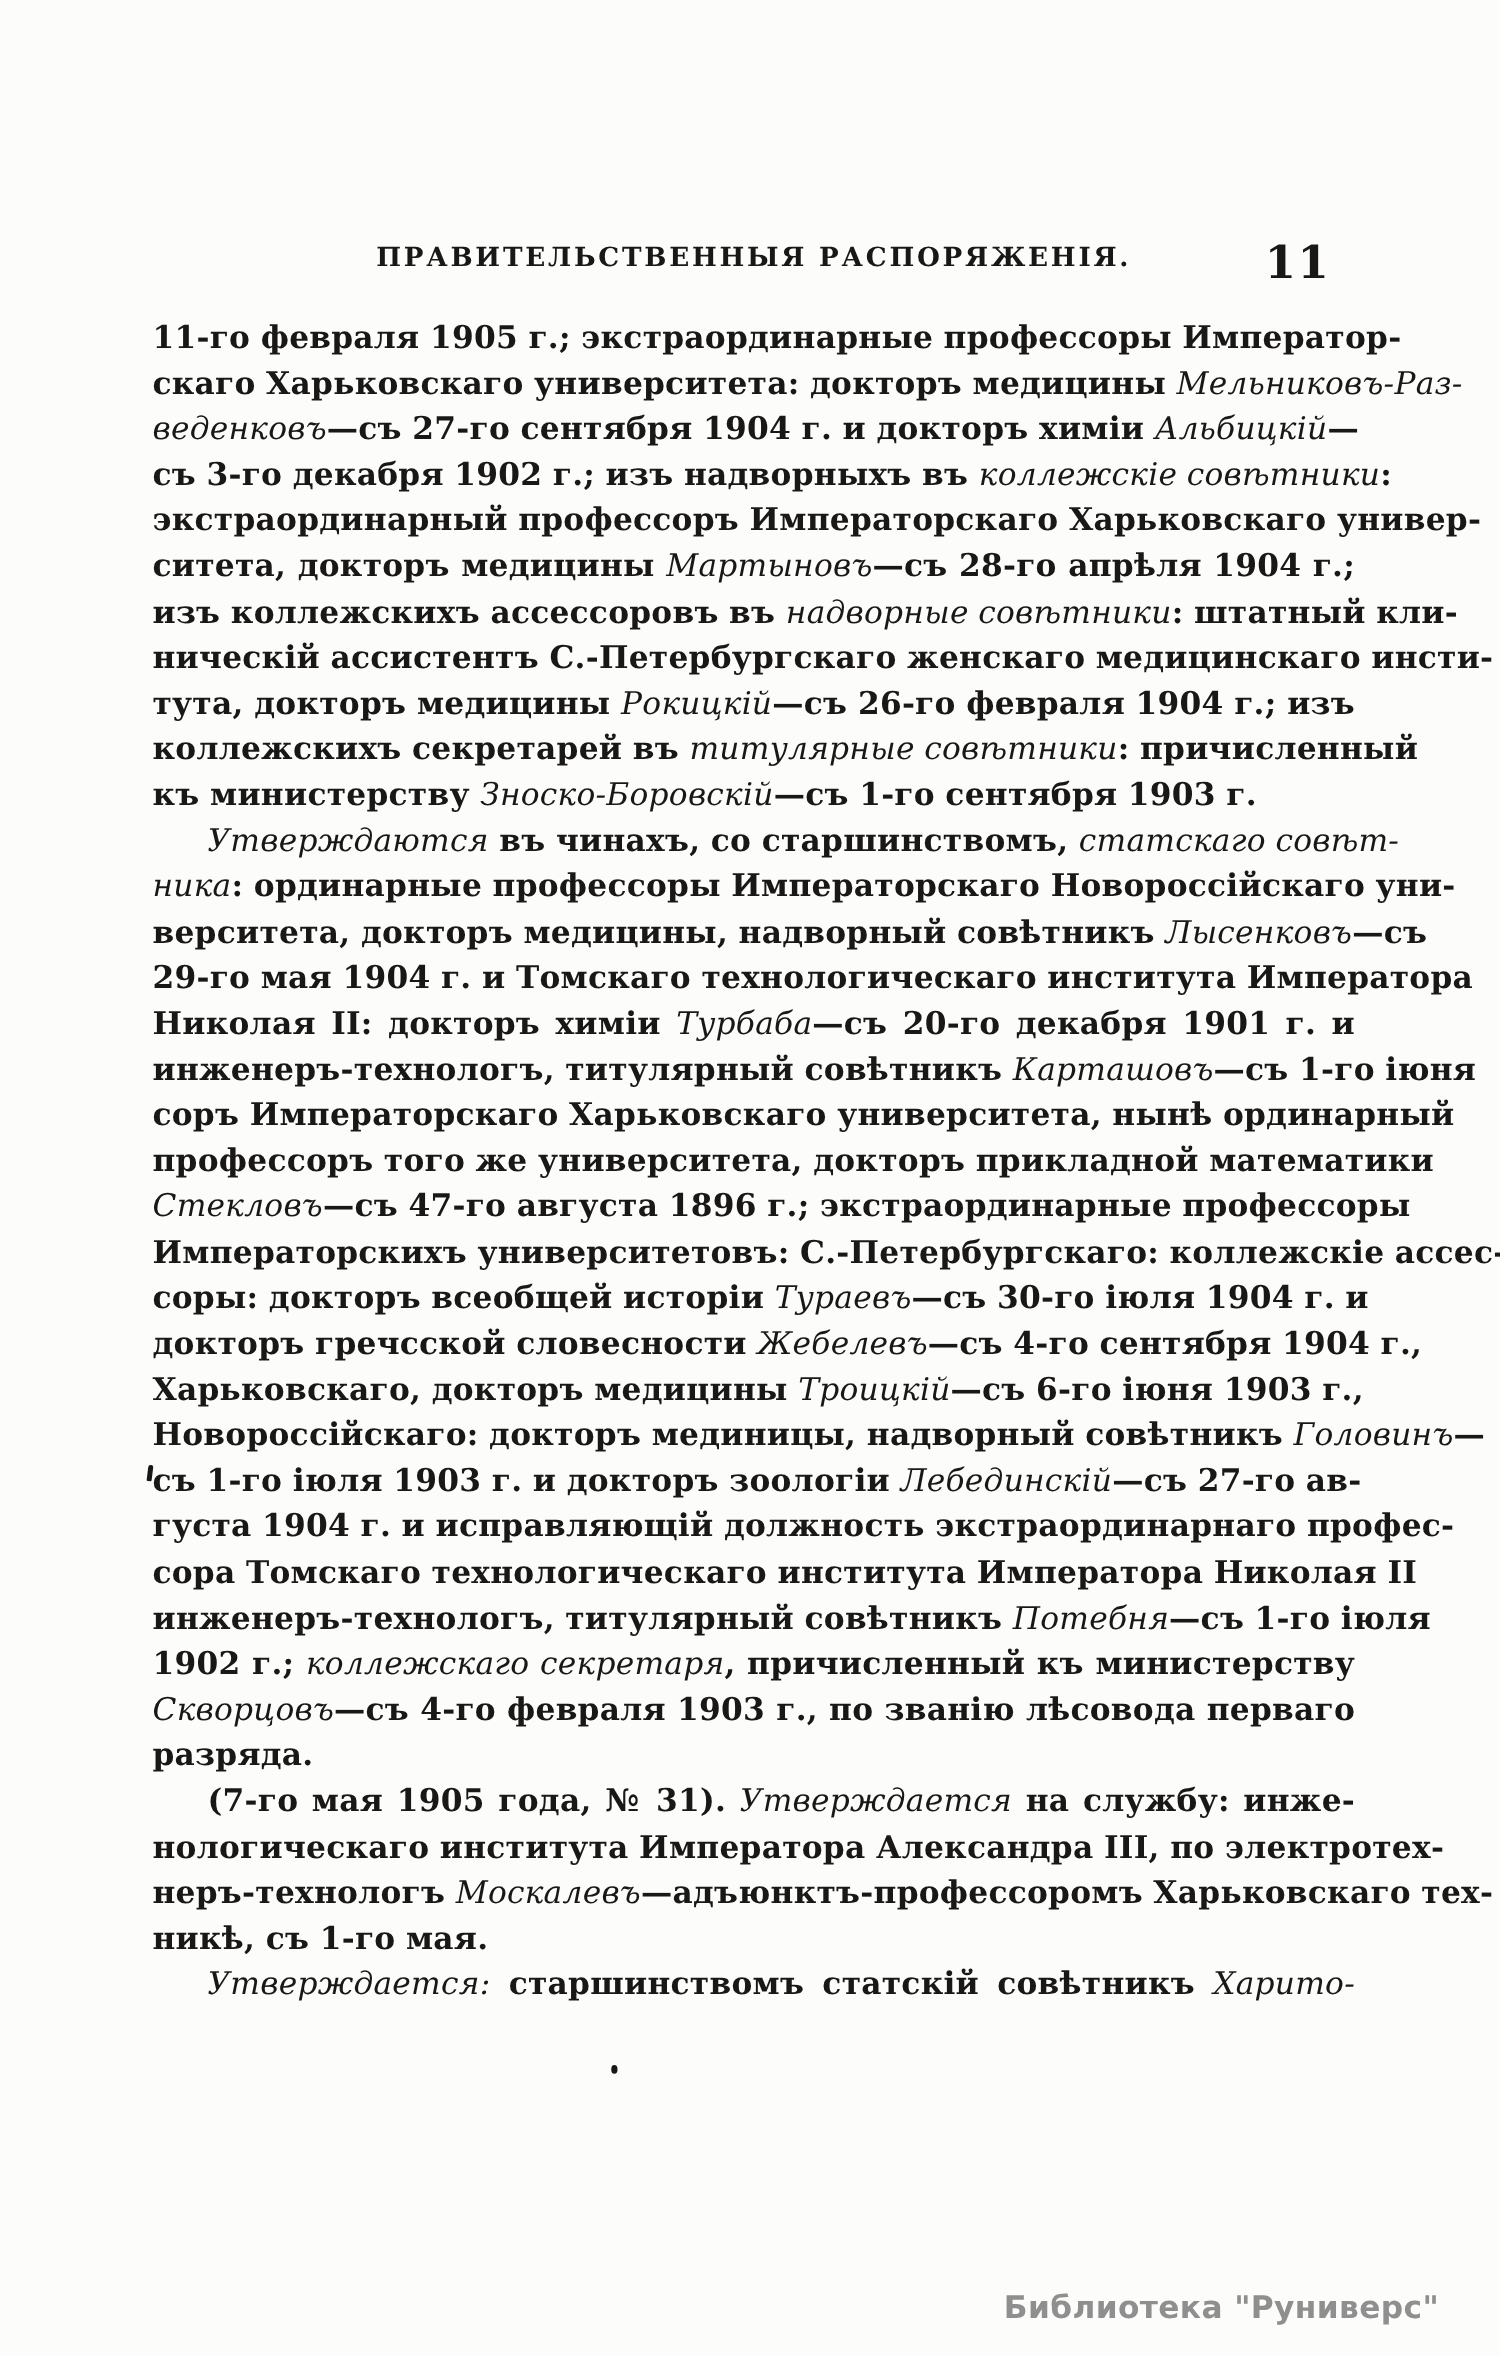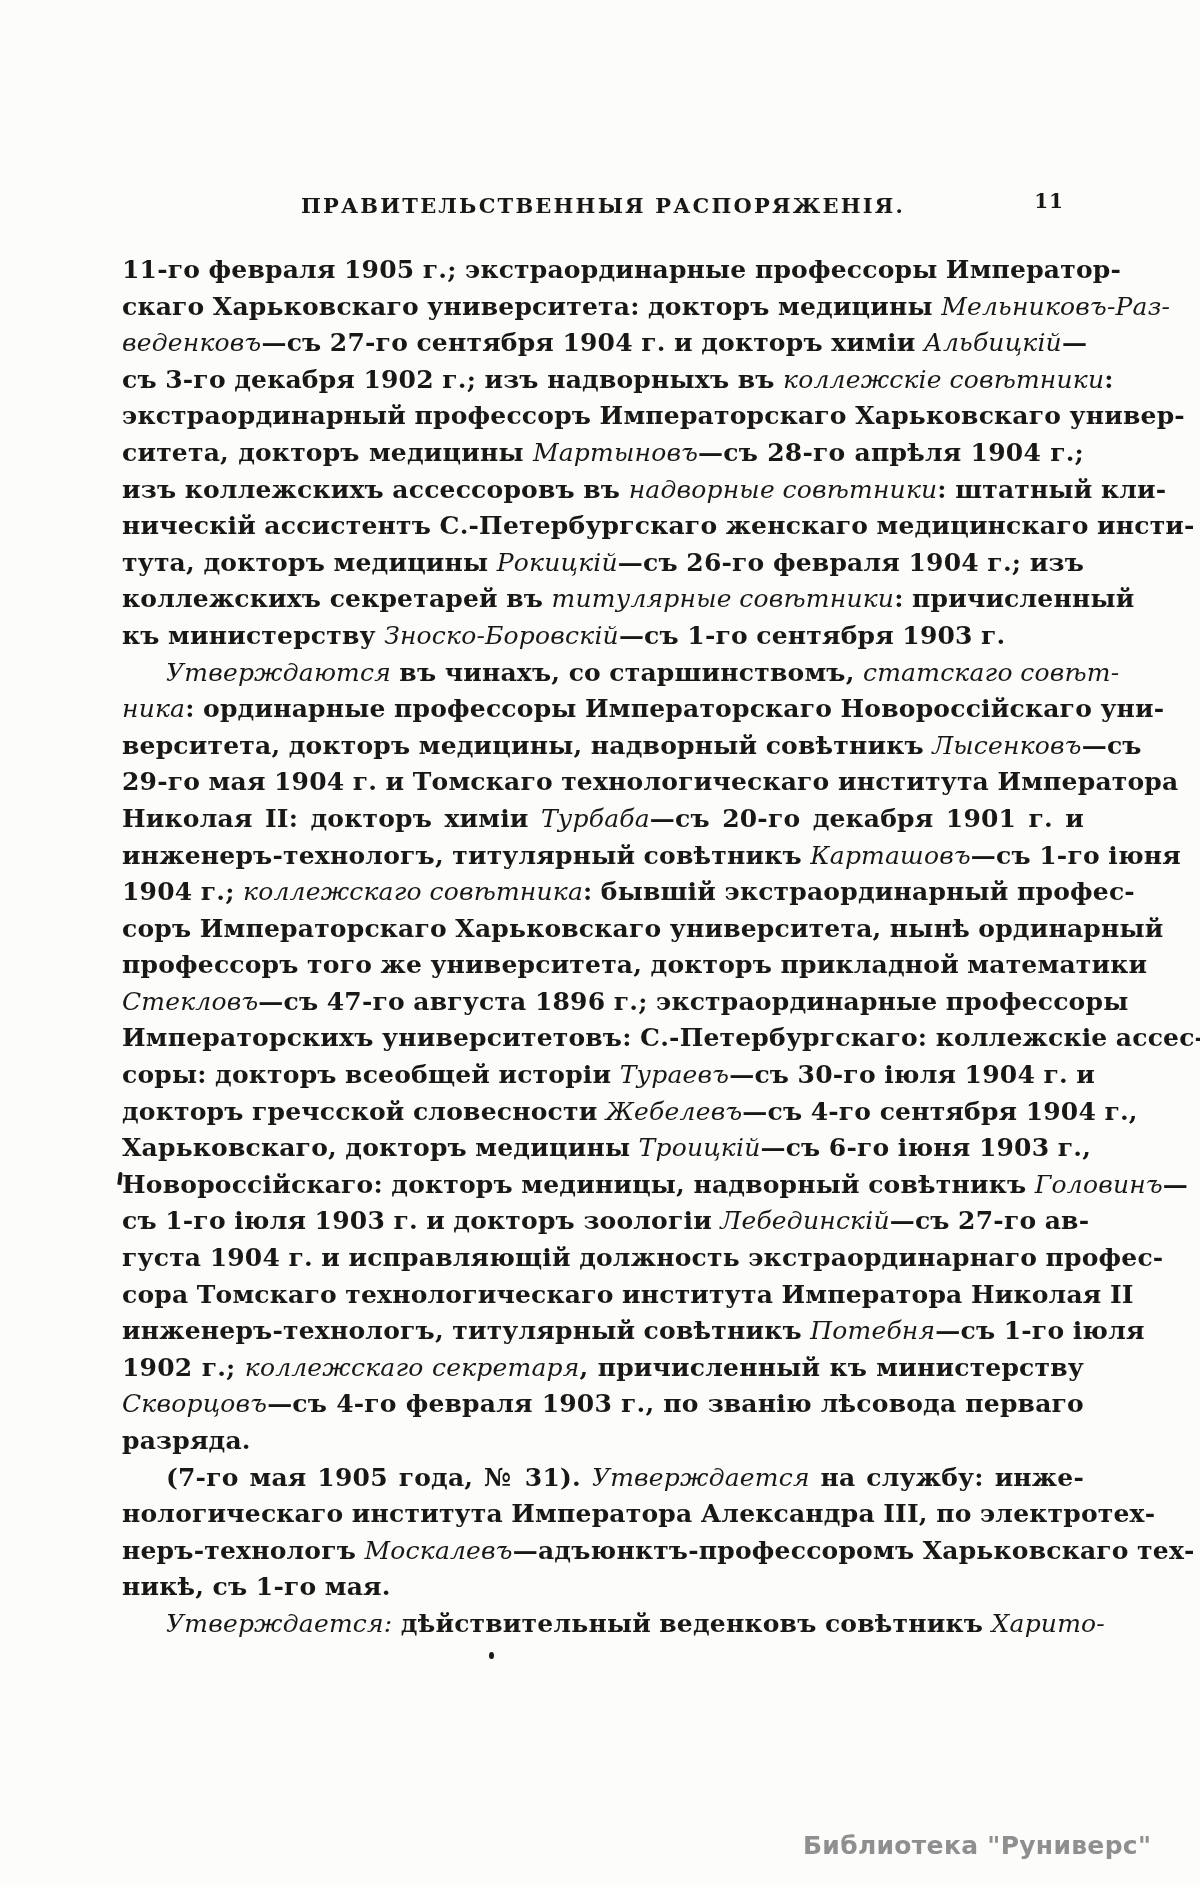--- a/index.html
+++ b/index.html
@@ -28,21 +28,21 @@
     text-align: center;
     font-size: 21px;
     font-weight: 700;
     letter-spacing: 2.2px;
     white-space: nowrap;
   }
   .page-number {
     position: absolute;
     right: 20px;
     top: -4px;
-    font-size: 20px;
+    font-size: 36px;
     font-weight: 600;
     letter-spacing: 1px;
   }
   
   .body-text {
     position: absolute;
     left: 122px;
     top: 252px;
     width: 962px;
     font-size: 25px;
@@ -116,41 +116,40 @@
       <div class="line"><span>ническій ассистентъ С.-Петербургскаго женскаго медицинскаго инсти-</span></div>
       <div class="line"><span>тута, докторъ медицины </span><span class="it">Рокицкій</span><span>—съ 26-го февраля 1904 г.; изъ</span></div>
       <div class="line"><span>коллежскихъ секретарей въ </span><span class="it">титулярные совѣтники</span><span>: причисленный</span></div>
       <div class="line nj"><span>къ министерству </span><span class="it">Зноско-Боровскій</span><span>—съ 1-го сентября 1903 г.</span></div>
       <div class="line indent"><span class="it">Утверждаются</span><span> въ чинахъ, со старшинствомъ, </span><span class="it">статскаго совѣт-</span></div>
       <div class="line"><span class="it">ника</span><span>: ординарные профессоры Императорскаго Новороссійскаго уни-</span></div>
       <div class="line"><span>верситета, докторъ медицины, надворный совѣтникъ </span><span class="it">Лысенковъ</span><span>—съ</span></div>
       <div class="line"><span>29-го мая 1904 г. и Томскаго технологическаго института Императора</span></div>
       <div class="line"><span>Николая II: докторъ химіи </span><span class="it">Турбаба</span><span>—съ 20-го декабря 1901 г. и</span></div>
       <div class="line"><span>инженеръ-технологъ, титулярный совѣтникъ </span><span class="it">Карташовъ</span><span>—съ 1-го іюня</span></div>
-      <div class="line"><span>1904 г.; </span><span class="it">коллежскаго совѣтника</span><span>: бывшій экстраординарный профес-</span></div>
       <div class="line"><span>соръ Императорскаго Харьковскаго университета, нынѣ ординарный</span></div>
       <div class="line"><span>профессоръ того же университета, докторъ прикладной математики</span></div>
       <div class="line"><span class="it">Стекловъ</span><span>—съ 47-го августа 1896 г.; экстраординарные профессоры</span></div>
       <div class="line"><span>Императорскихъ университетовъ: С.-Петербургскаго: коллежскіе ассес-</span></div>
       <div class="line"><span>соры: докторъ всеобщей исторіи </span><span class="it">Тураевъ</span><span>—съ 30-го іюля 1904 г. и</span></div>
       <div class="line"><span>докторъ гречсской словесности </span><span class="it">Жебелевъ</span><span>—съ 4-го сентября 1904 г.,</span></div>
       <div class="line"><span>Харьковскаго, докторъ медицины </span><span class="it">Троицкій</span><span>—съ 6-го іюня 1903 г.,</span></div>
       <div class="line"><span>Новороссійскаго: докторъ мединицы, надворный совѣтникъ </span><span class="it">Головинъ</span><span>—</span></div>
       <div class="line"><span>съ 1-го іюля 1903 г. и докторъ зоологіи </span><span class="it">Лебединскій</span><span>—съ 27-го ав-</span></div>
       <div class="line"><span>густа 1904 г. и исправляющій должность экстраординарнаго профес-</span></div>
       <div class="line"><span>сора Томскаго технологическаго института Императора Николая II</span></div>
       <div class="line"><span>инженеръ-технологъ, титулярный совѣтникъ </span><span class="it">Потебня</span><span>—съ 1-го іюля</span></div>
       <div class="line"><span>1902 г.; </span><span class="it">коллежскаго секретаря</span><span>, причисленный къ министерству</span></div>
       <div class="line"><span class="it">Скворцовъ</span><span>—съ 4-го февраля 1903 г., по званію лѣсовода перваго</span></div>
       <div class="line nj"><span>разряда.</span></div>
       <div class="line indent"><span>(7-го мая 1905 года, № 31). </span><span class="it">Утверждается</span><span> на службу: инже-</span></div>
       <div class="line"><span>нологическаго института Императора Александра III, по электротех-</span></div>
       <div class="line"><span>неръ-технологъ </span><span class="it">Москалевъ</span><span>—адъюнктъ-профессоромъ Харьковскаго тех-</span></div>
       <div class="line nj"><span>никѣ, съ 1-го мая.</span></div>
-      <div class="line indent"><span class="it">Утверждается:</span><span> дѣйствительный веденковъ совѣтникъ </span><span class="it">Харито-</span></div>
+      <div class="line indent"><span class="it">Утверждается:</span><span> старшинствомъ статскій совѣтникъ </span><span class="it">Харито-</span></div>
     </div>
 
   <div class="ink-mark-1"></div>
   <div class="ink-mark-2"></div>
 
   <div class="watermark">Библиотека "Руниверс"</div>
 
 </div>
 
 </body></html>

